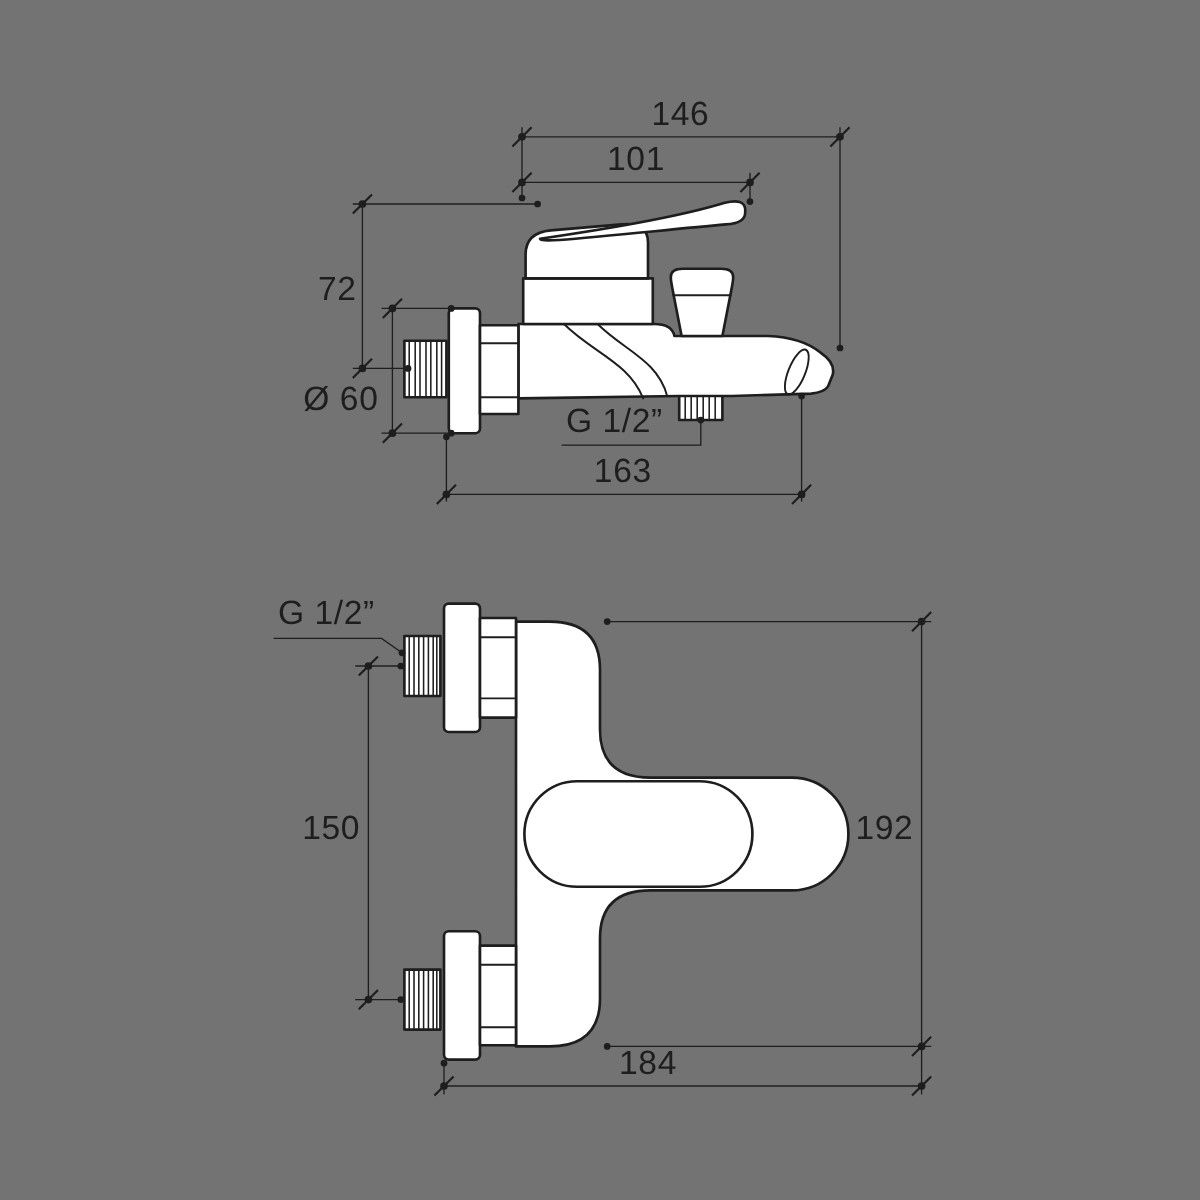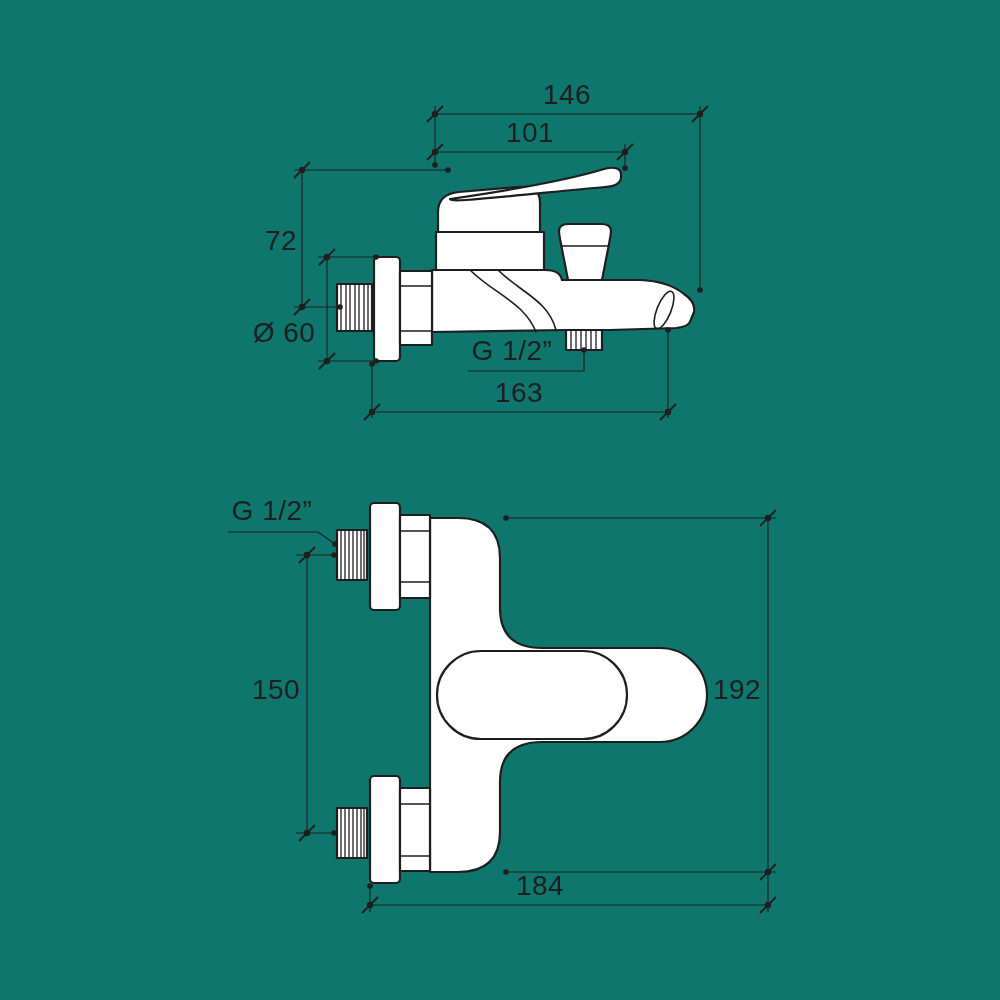--- a/index.html
+++ b/index.html
@@ -1,16 +1,16 @@
 <!DOCTYPE html>
 <html><head>
 <meta charset="utf-8">
 <style>
   html,body{margin:0;padding:0;background:#ffffff;}
-  .page{width:1000px;height:1000px;background:#0f766e;position:relative;overflow:hidden;}
+  .page{width:1000px;height:1000px;background:#737373;position:relative;overflow:hidden;}
   svg{display:block;}
   .part{fill:#ffffff;stroke:#1e1e1e;stroke-width:2.2;stroke-linejoin:round;stroke-linecap:round;}
   .part-open{fill:none;stroke:#1e1e1e;stroke-width:2.2;stroke-linejoin:round;stroke-linecap:round;}
   .detail{fill:none;stroke:#1e1e1e;stroke-width:1.6;stroke-linecap:round;}
   .thread{stroke:#1e1e1e;stroke-width:1.3;}
   .dim{fill:none;stroke:#1e1e1e;stroke-width:1.1;}
   .ext{fill:none;stroke:#1e1e1e;stroke-width:1.1;}
   .dot{fill:#1e1e1e;stroke:none;}
   .tickline{stroke:#1e1e1e;stroke-width:1.8;}
   .tickdot{fill:#1e1e1e;}

